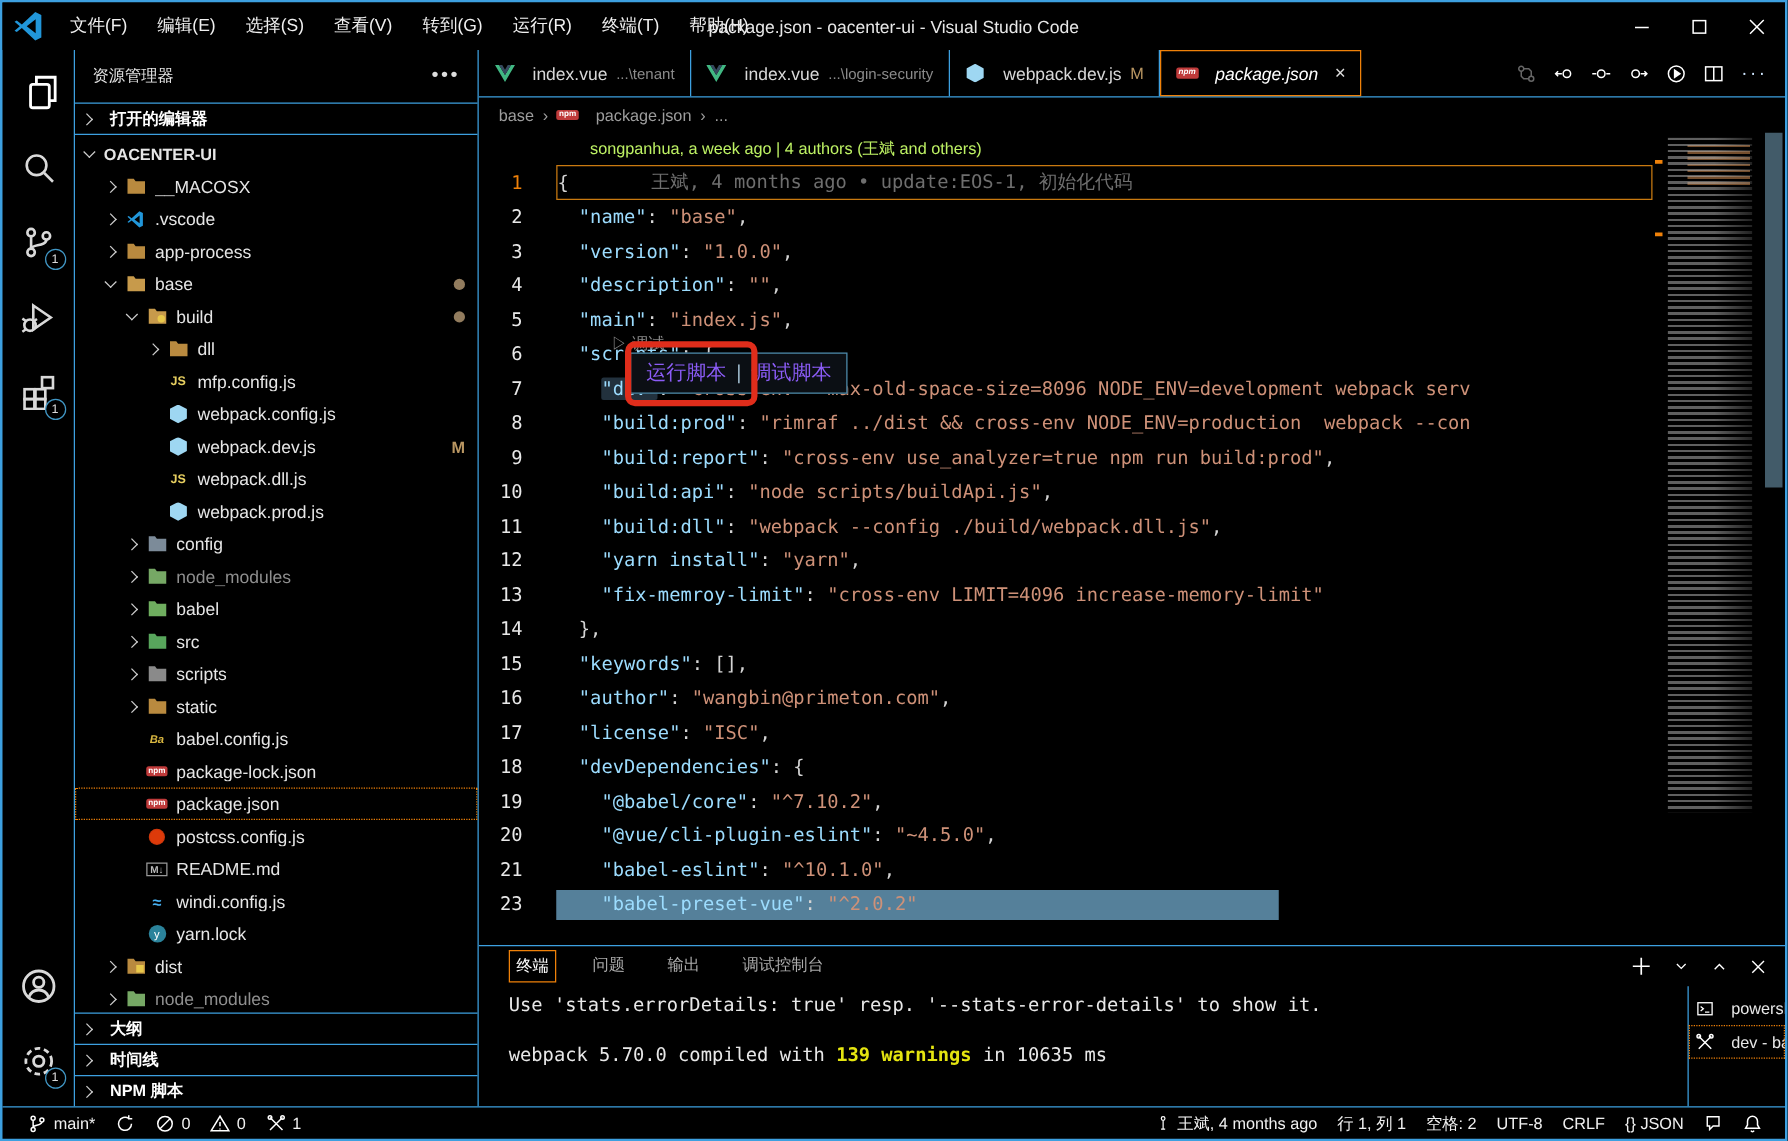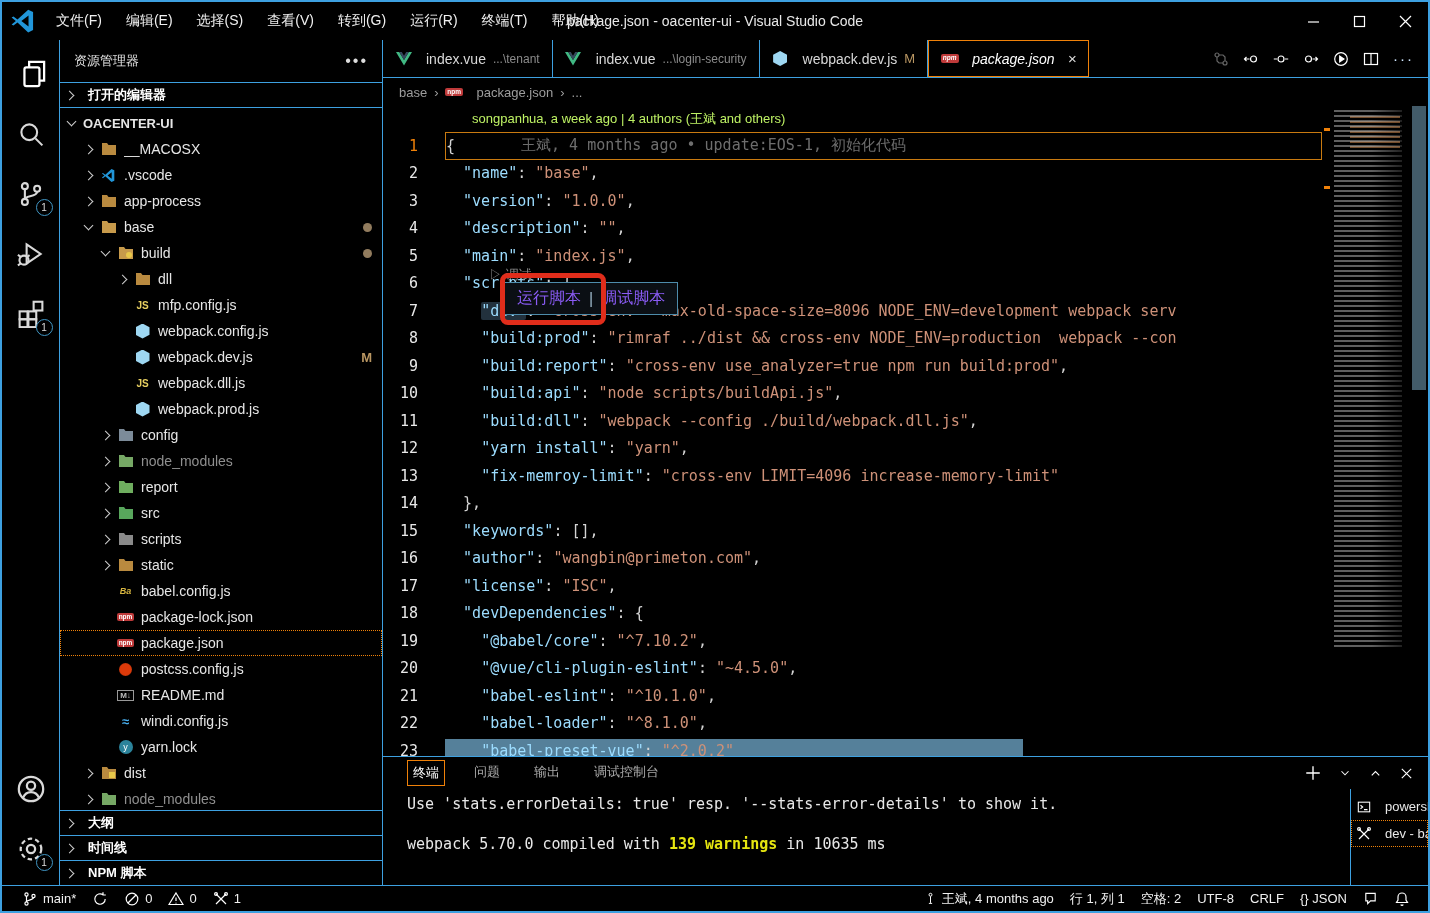--- a/index.html
+++ b/index.html
@@ -356,21 +356,21 @@
             </span>
             <span class="tlabel">node_modules</span>
           </div>
           <div class="trow" style="padding-left: 42px;">
             <span class="chev right"></span>
             <span class="fi">
               <svg class="ic" width="16" height="14" viewBox="0 0 16 14">
                 <path fill="#6fae5f" d="M1 1h5l1.5 2H15v10H1z"></path>
               </svg>
             </span>
-            <span class="tlabel">report</span>
+            <span class="tlabel">babel</span>
           </div>
           <div class="trow" style="padding-left: 42px;">
             <span class="chev right"></span>
             <span class="fi">
               <svg class="ic" width="16" height="14" viewBox="0 0 16 14">
                 <path fill="#58a65c" d="M1 1h5l1.5 2H15v10H1z"></path>
               </svg>
             </span>
             <span class="tlabel">src</span>
           </div>
@@ -649,24 +649,20 @@
               </div>
               <div class="line">
                 <span class="lnum">20</span>
                 <span class="ltext"><span style="white-space: pre;"><span class="tp">    </span><span class="tk">"@vue/cli-plugin-eslint"</span><span class="tp">: </span><span class="ts">"~4.5.0"</span><span class="tp">,</span></span></span>
               </div>
               <div class="line">
                 <span class="lnum">21</span>
                 <span class="ltext"><span style="white-space: pre;"><span class="tp">    </span><span class="tk">"babel-eslint"</span><span class="tp">: </span><span class="ts">"^10.1.0"</span><span class="tp">,</span></span></span>
               </div>
               <div class="line">
-                <span class="lnum">22</span>
-                <span class="ltext"><span style="white-space: pre;"><span class="tp">    </span><span class="tk">"babel-loader"</span><span class="tp">: </span><span class="ts">"^8.1.0"</span><span class="tp">,</span></span></span>
-              </div>
-              <div class="line">
                 <span class="lnum">23</span>
                 <span class="ltext"><span class="selband"></span><span class="selband-text" style="white-space: pre;"><span class="tp">    </span><span class="tk">"babel-preset-vue"</span><span class="tp">: </span><span class="ts">"^2.0.2"</span></span></span>
               </div>
             </div>
           <div class="lens2">▷ <span>调试</span></div>
           <div class="hovertip">
             <a href="#">运行脚本</a>
             <span class="sep">|</span>
             <a href="#">调试脚本</a>
           </div>

